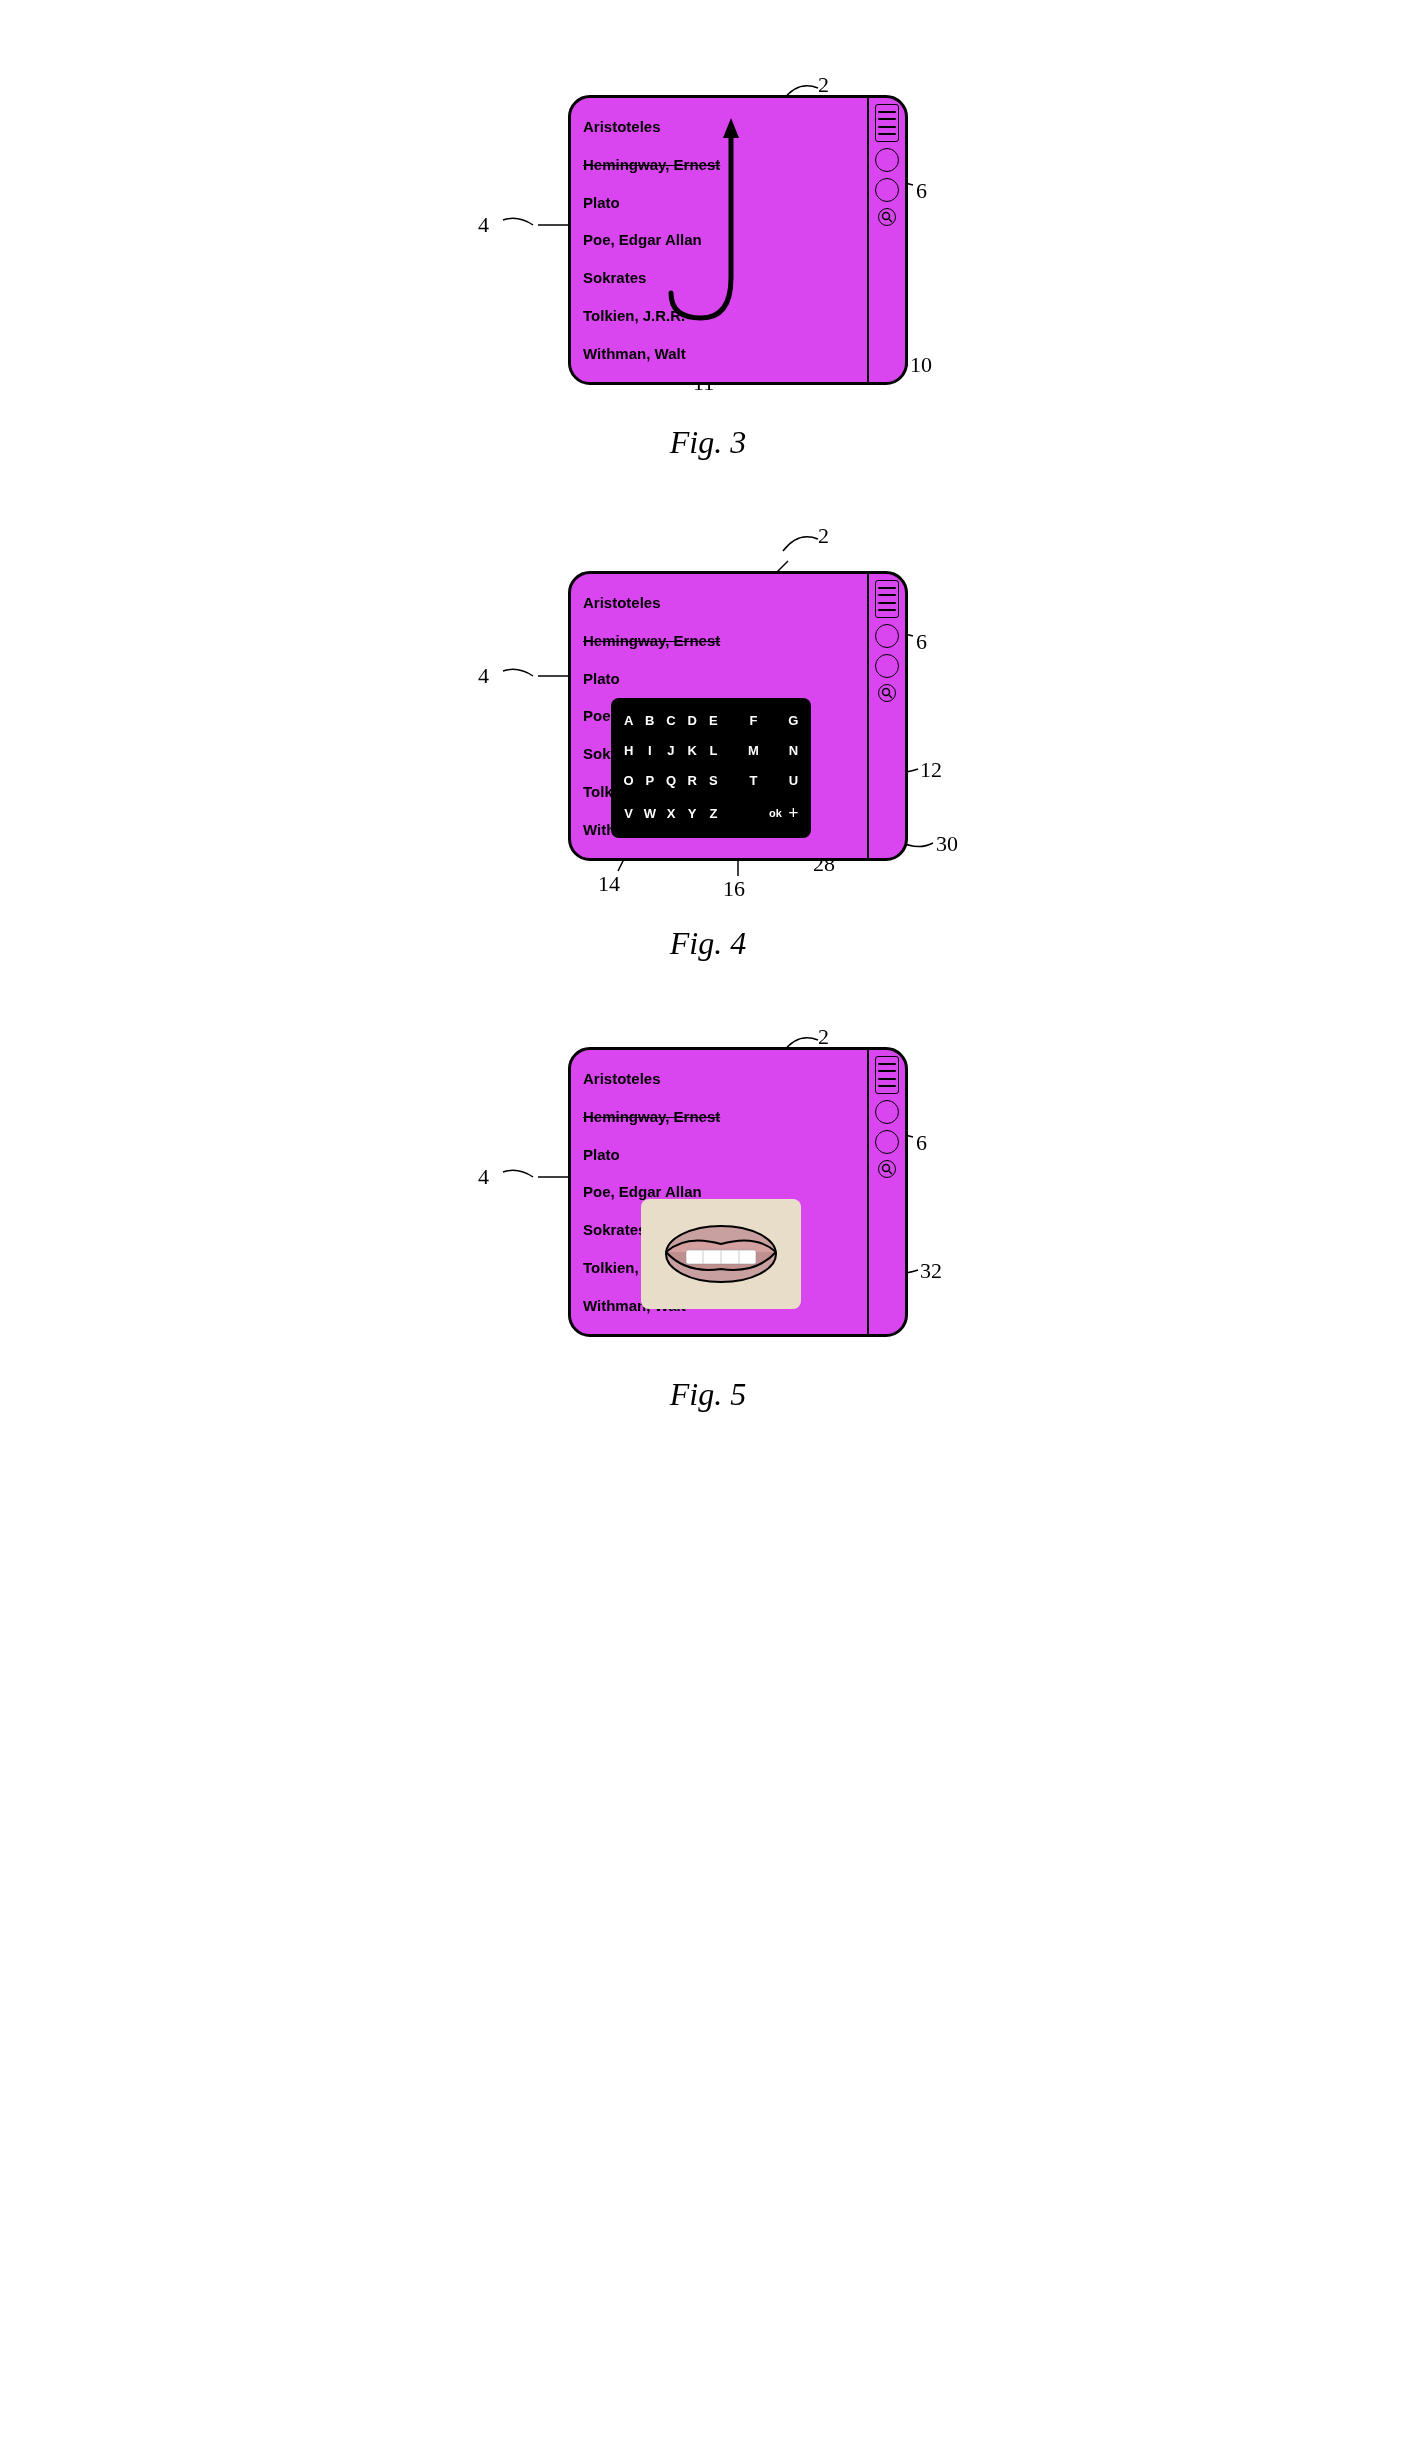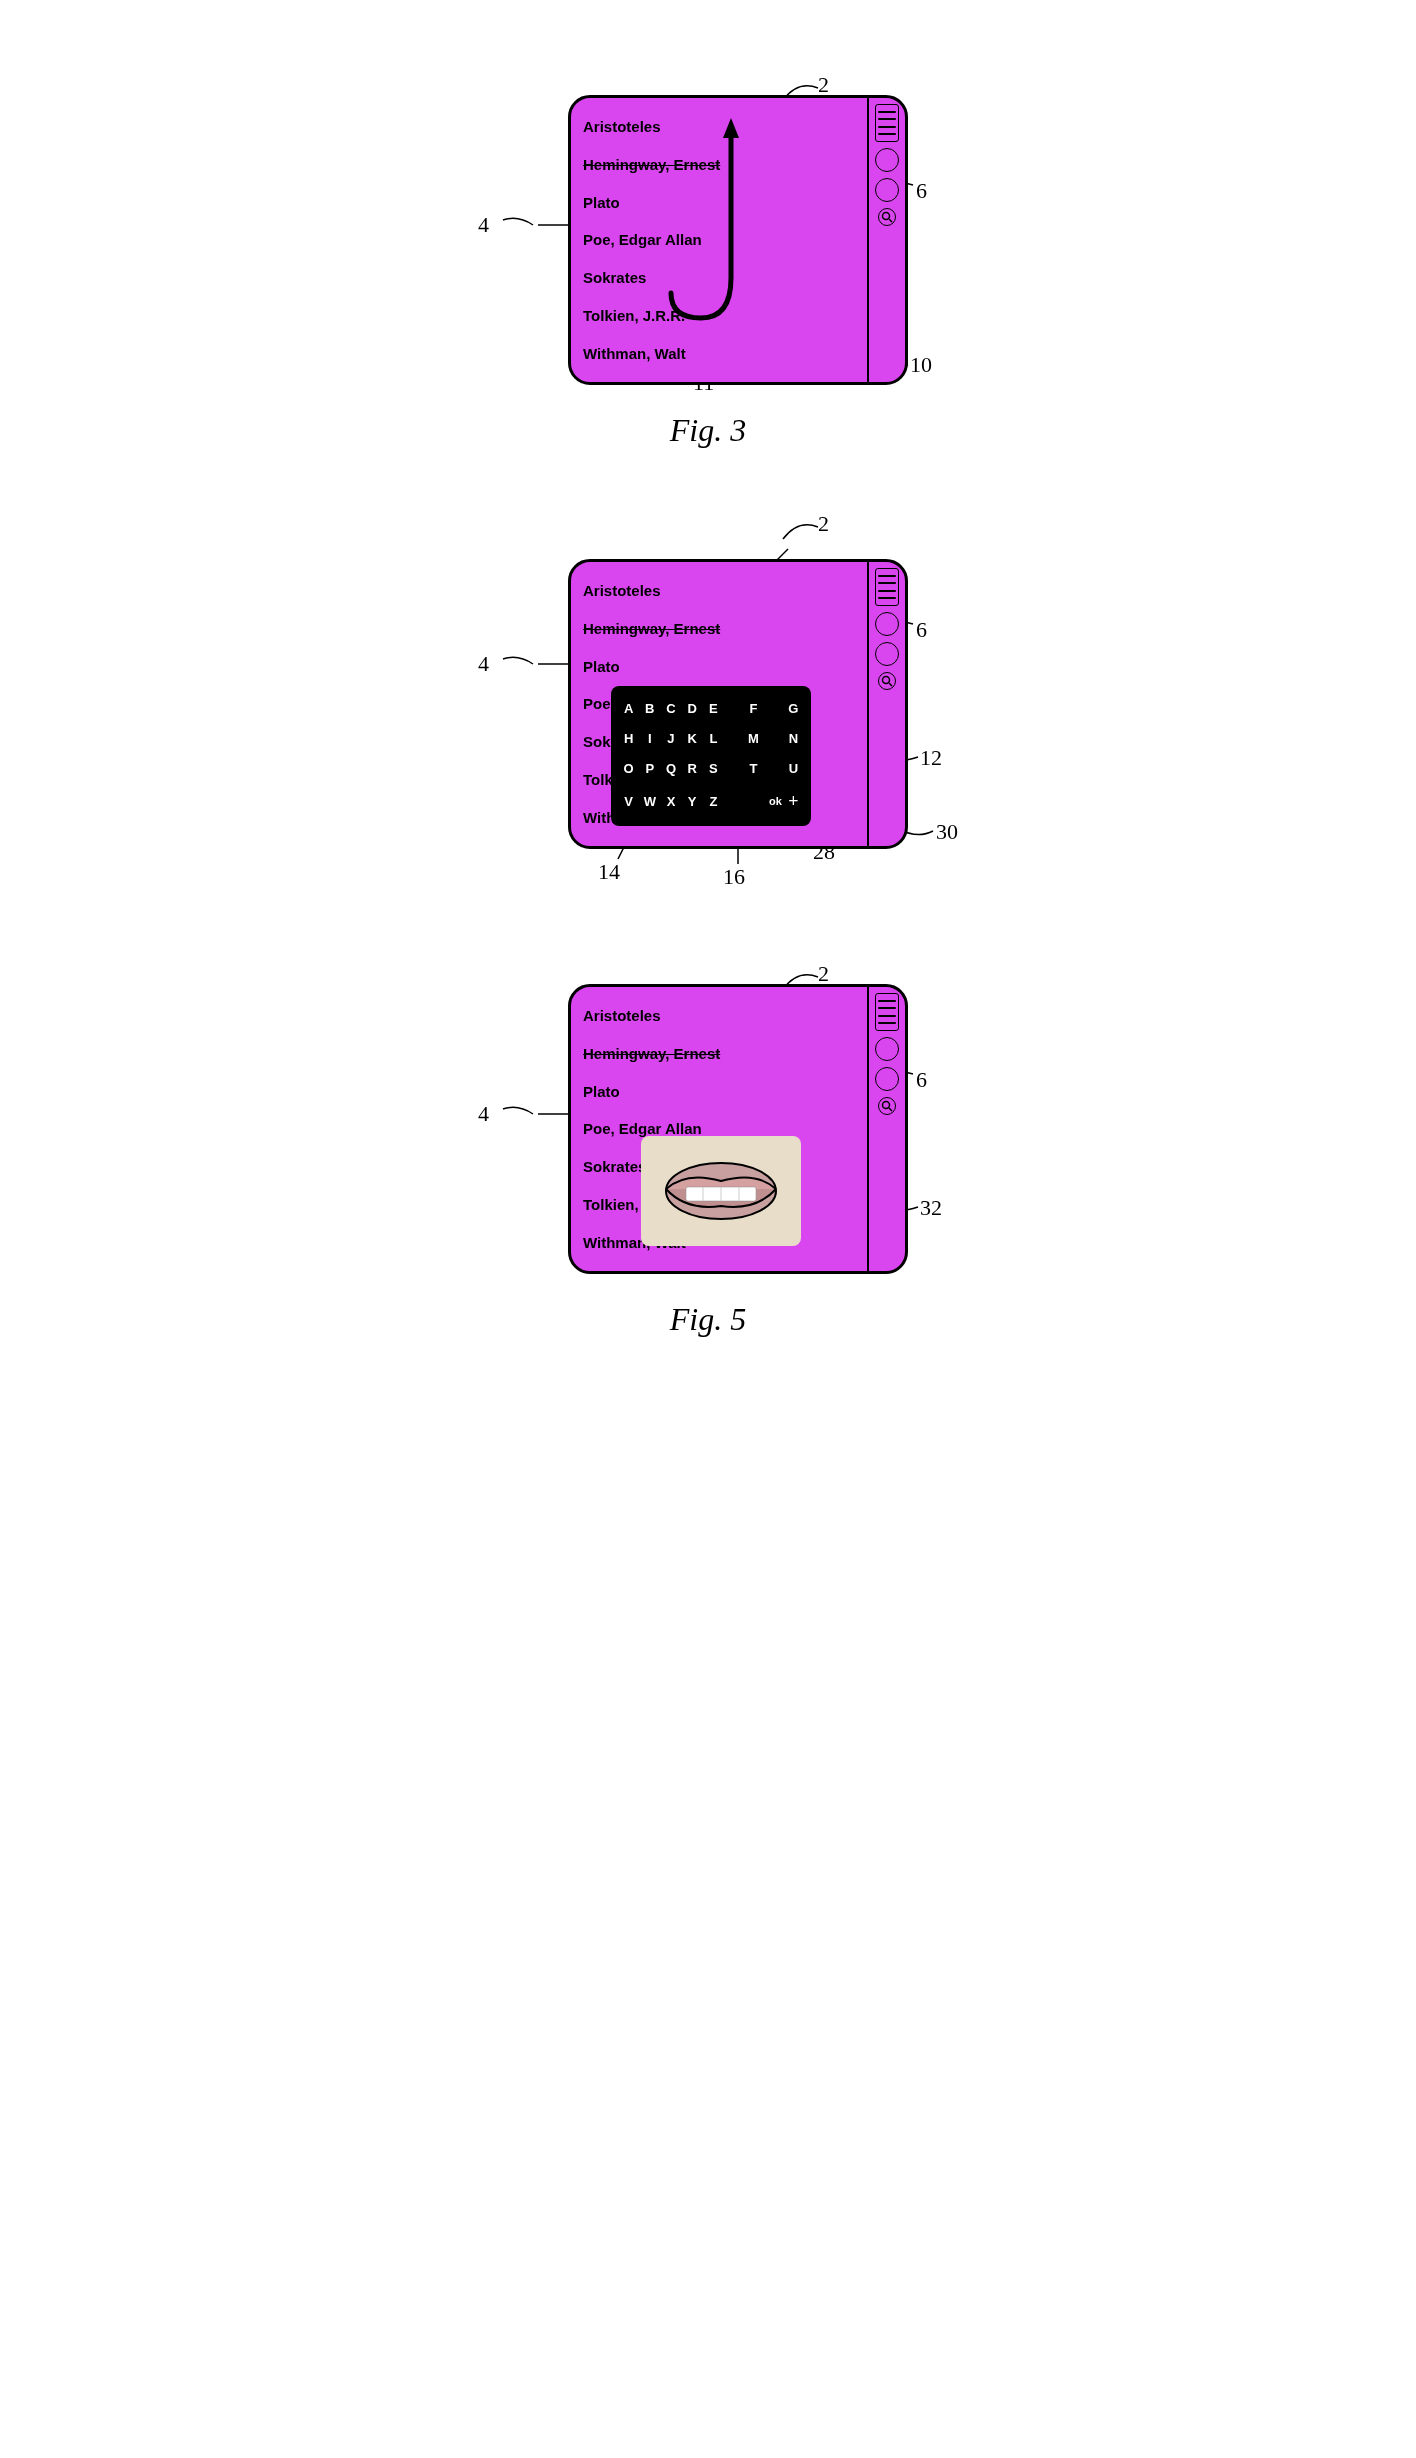--- a/index.html
+++ b/index.html
@@ -27,21 +27,21 @@
     .figure-section {
       position: relative;
       width: 900px;
       margin: 30px auto;
     }
 
     .figure-label {
       text-align: center;
       font-size: 32px;
       font-style: italic;
-      margin-top: 2px;
+      margin-top: 14px;
       font-family: 'Times New Roman', Times, serif;
     }
 
     
     .device-wrapper {
       position: relative;
       display: flex;
       justify-content: center;
       align-items: center;
       height: 340px;
@@ -325,20 +325,21 @@
           <div class="scroll-btn"></div>
           <div class="scroll-btn-small" style="display:flex;align-items:center;justify-content:center;">
             <svg width="12" height="12" viewBox="0 0 12 12">
                 <circle cx="5" cy="5" r="3.5" stroke="#000" stroke-width="1.5" fill="none"></circle>
                 <line x1="8" y1="8" x2="11" y2="11" stroke="#000" stroke-width="1.5"></line>
               </svg>
           </div>
         </div>
       </div>
     </div>
+    <div class="figure-label">Fig. 4</div>
   </div>
 
   <div class="figure-section">
     <div class="device-wrapper">
       <svg class="annotation-svg" viewBox="0 0 900 340">
 
         <line x1="530" y1="40" x2="490" y2="80" stroke="#000" stroke-width="1.5"></line>
         <path d="M525,30 Q540,10 560,18" stroke="#000" stroke-width="1.5" fill="none"></path>
         <text x="560" y="22" font-size="22" font-family="Times New Roman">2</text>
 

